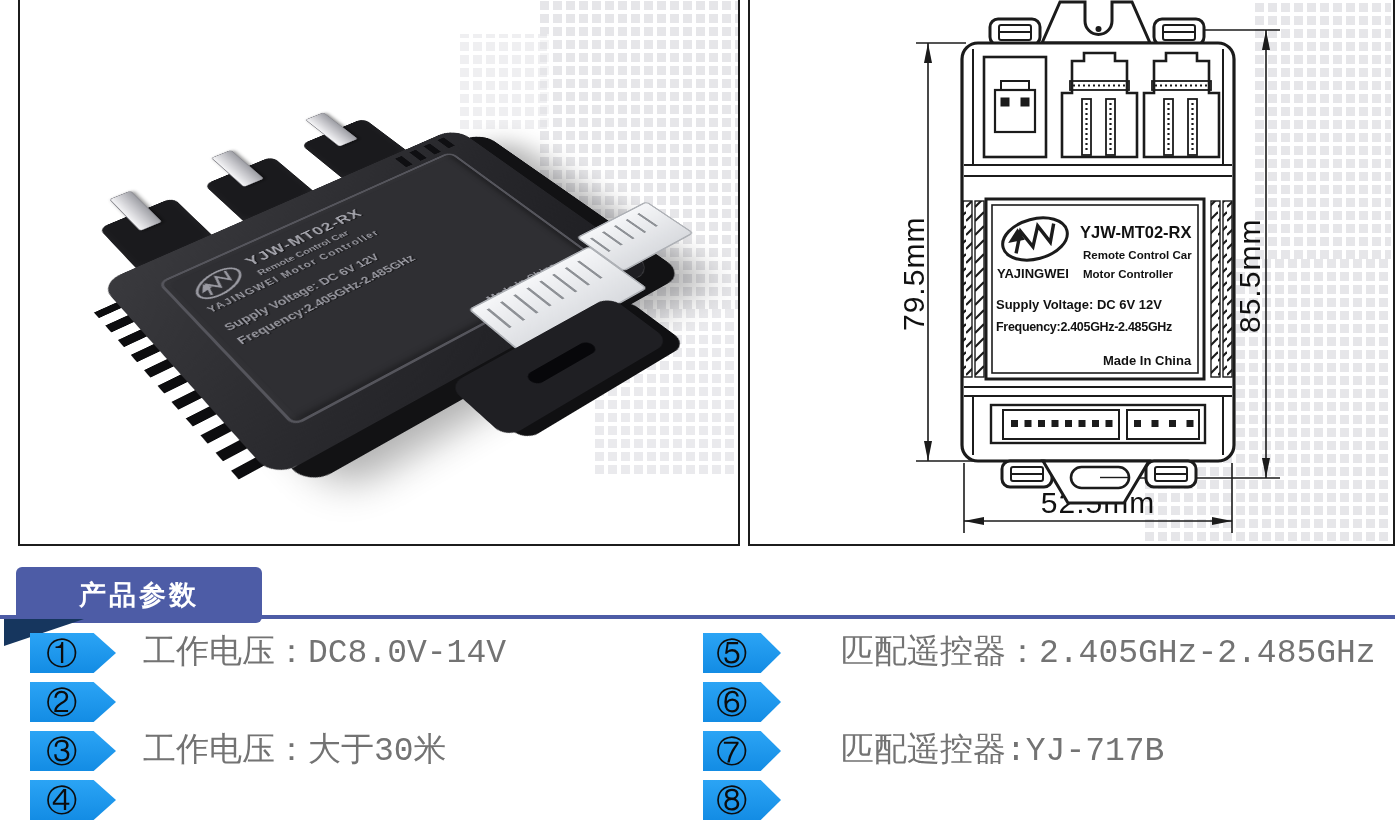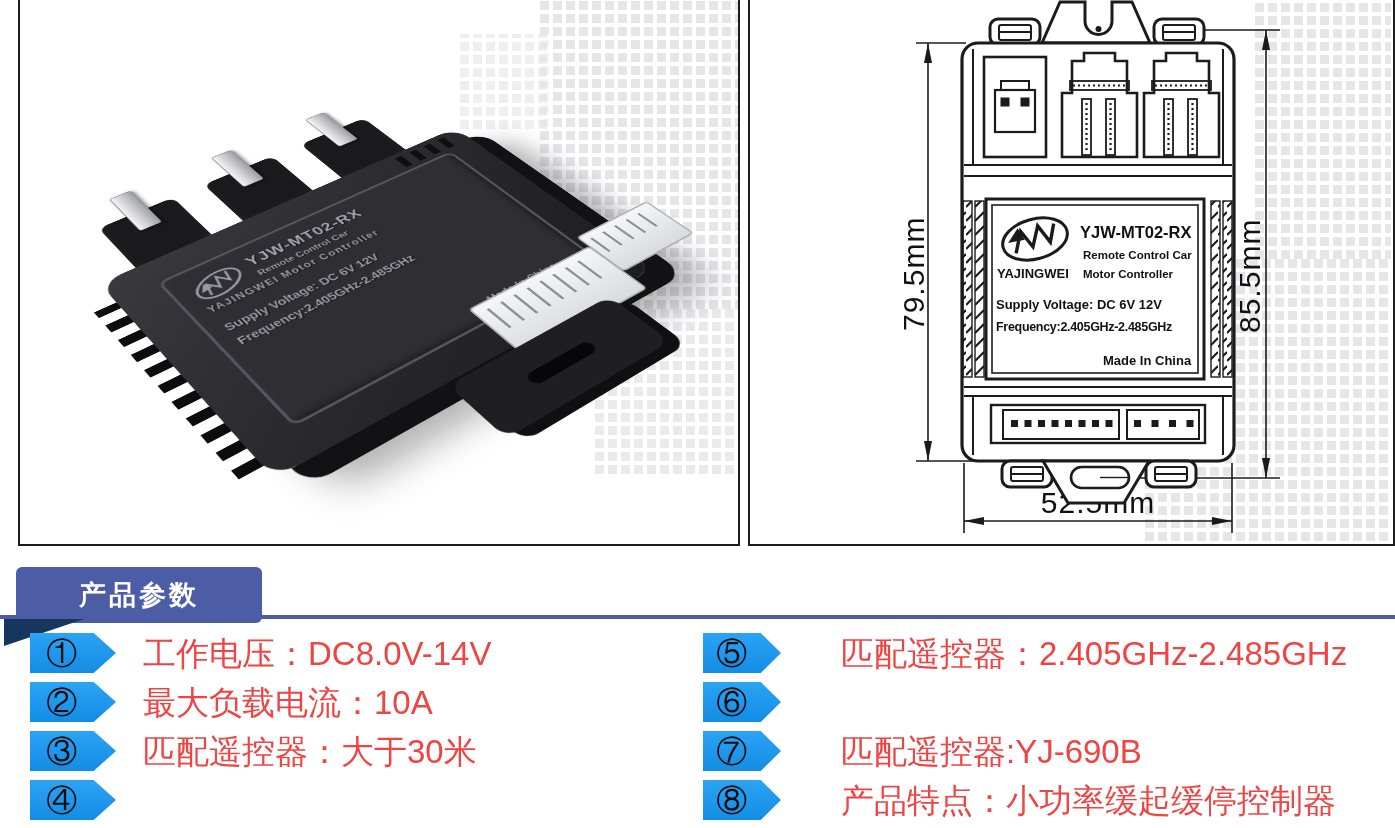--- a/index.html
+++ b/index.html
@@ -59,21 +59,21 @@
   #param-rule{position:absolute;left:0;top:615px;width:1395px;height:4px;background:#4d5ca6;}
   #param-fold{position:absolute;left:4px;top:619px;width:80px;height:27px;background:#16365e;
       clip-path:polygon(0 0,100% 0,0 100%);}
   
   .prow{position:absolute;height:44px;display:flex;align-items:center;}
   .badge{width:86px;height:40px;background:linear-gradient(180deg,#2ba4f5,#138ce4);
       clip-path:polygon(0 0,74% 0,100% 50%,74% 100%,0 100%);
       display:flex;align-items:center;justify-content:flex-start;flex:0 0 auto;}
   .badge span{width:74%;text-align:center;font-size:31px;color:#0c0c0c;
       font-family:"Liberation Serif","DejaVu Serif",serif;line-height:1;}
-  .ptext{font-family:Liberation Sans, sans-serif;font-size:33px;color:#ef4444;
+  .ptext{font-family:Liberation Mono, monospace;font-size:33px;color:#737373;
       white-space:nowrap;line-height:1;}
   .col-l .ptext{margin-left:27px;}
   .col-r .badge{width:78px;}
   .col-r .ptext{margin-left:60px;}
   
   #dwg{position:absolute;left:0;top:0;}
   #dwg text{font-family:"Liberation Sans","DejaVu Sans",sans-serif;fill:#111;}
 </style>
 </head>
 <body>
@@ -272,27 +272,26 @@
   <div class="prow col-l" style="left:30px;top:631px;">
     <div class="badge">
         <span>①</span>
       </div>
     <div class="ptext">工作电压：DC8.0V-14V</div>
   </div>
   <div class="prow col-l" style="left:30px;top:680px;">
     <div class="badge">
         <span>②</span>
       </div>
-    <div class="ptext">最大负载电流：10A</div>
   </div>
   <div class="prow col-l" style="left:30px;top:729px;">
     <div class="badge">
         <span>③</span>
       </div>
-    <div class="ptext">匹配遥控器：大于30米</div>
+    <div class="ptext">工作电压：大于30米</div>
   </div>
   <div class="prow col-l" style="left:30px;top:778px;">
     <div class="badge">
         <span>④</span>
       </div>
   </div>
   <div class="prow col-r" style="left:703px;top:631px;">
     <div class="badge">
         <span>⑤</span>
       </div>
@@ -300,22 +299,21 @@
   </div>
   <div class="prow col-r" style="left:703px;top:680px;">
     <div class="badge">
         <span>⑥</span>
       </div>
   </div>
   <div class="prow col-r" style="left:703px;top:729px;">
     <div class="badge">
         <span>⑦</span>
       </div>
-    <div class="ptext">匹配遥控器:YJ-690B</div>
+    <div class="ptext">匹配遥控器:YJ-717B</div>
   </div>
   <div class="prow col-r" style="left:703px;top:778px;">
     <div class="badge">
         <span>⑧</span>
       </div>
-    <div class="ptext">产品特点：小功率缓起缓停控制器</div>
   </div>
 
 </div>
 
 </body></html>

